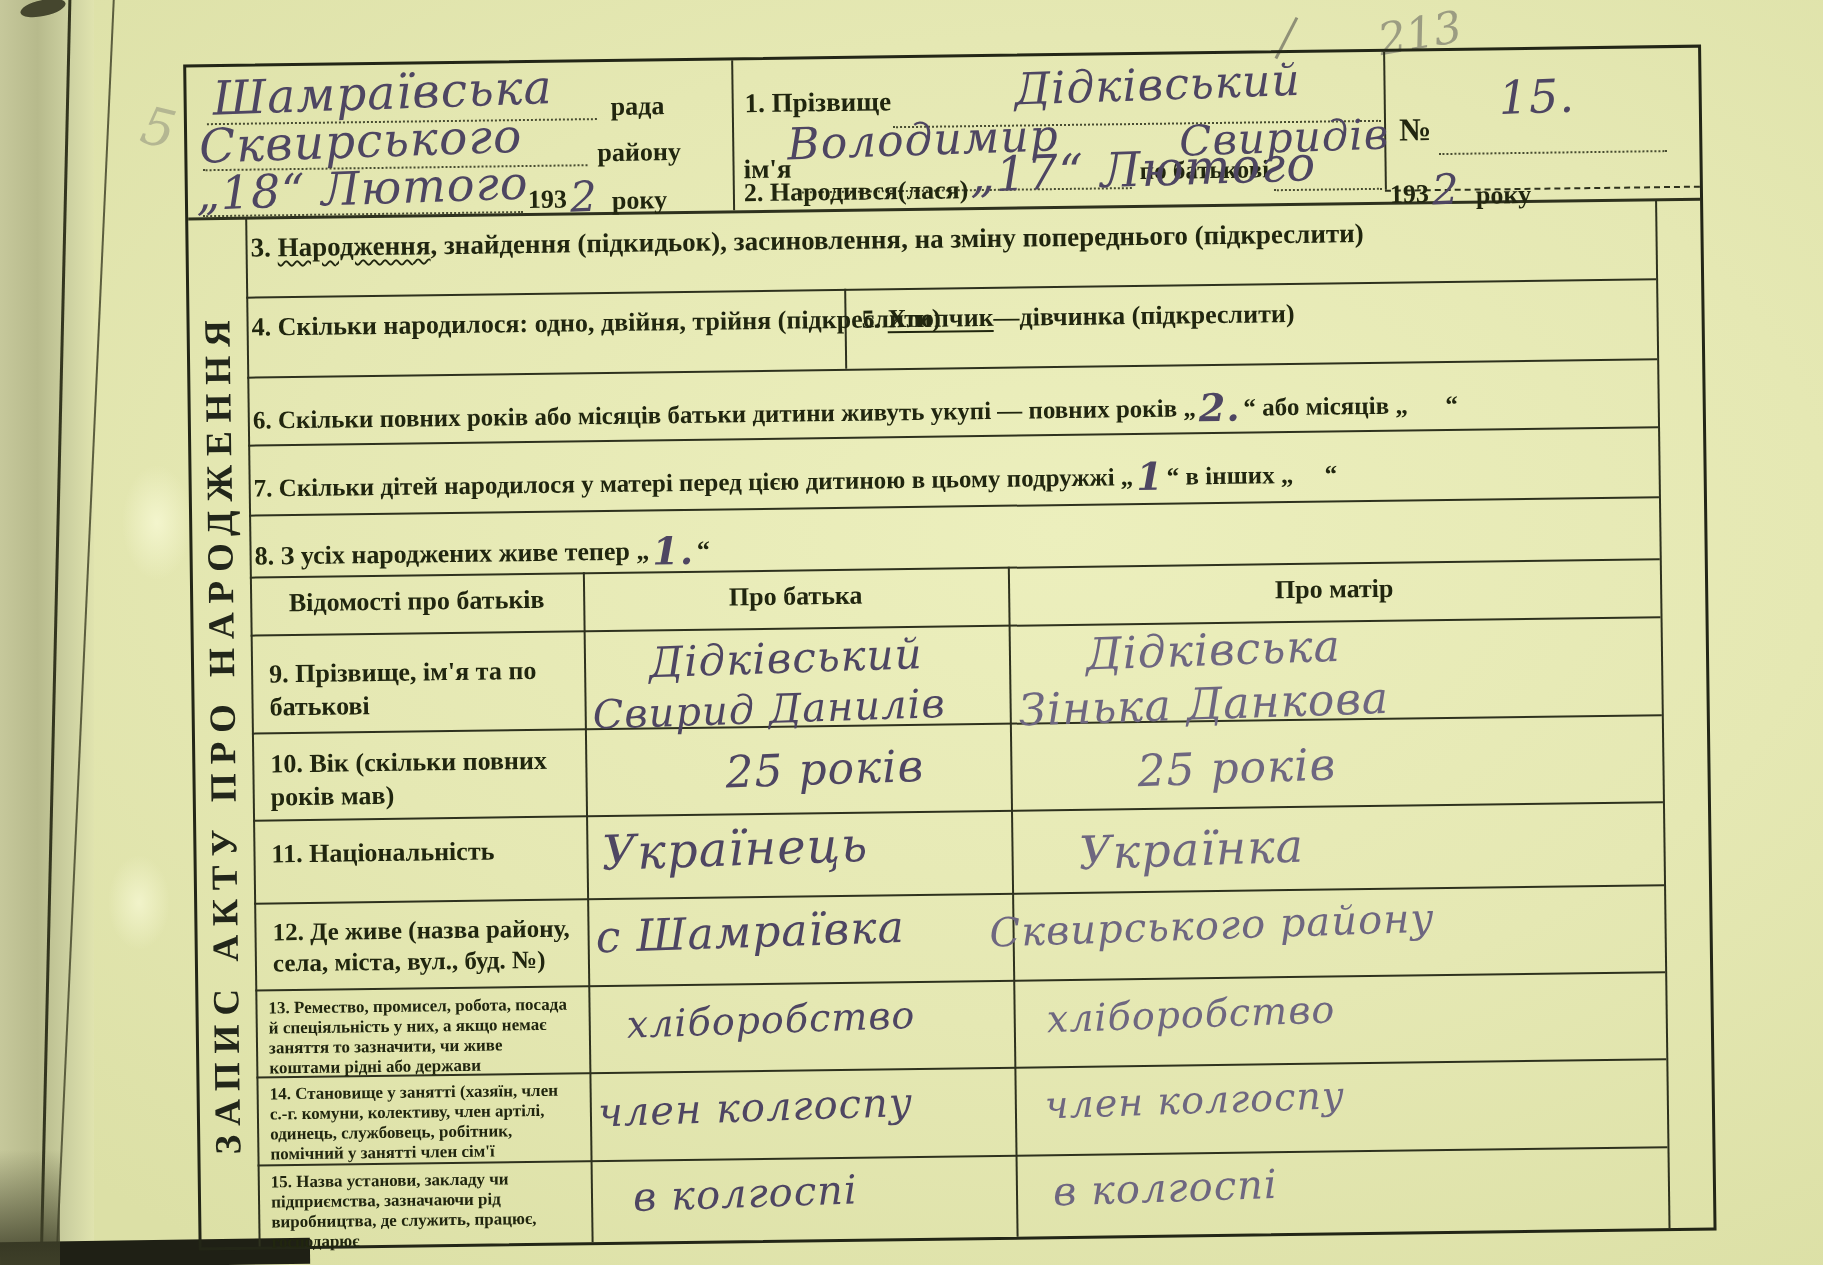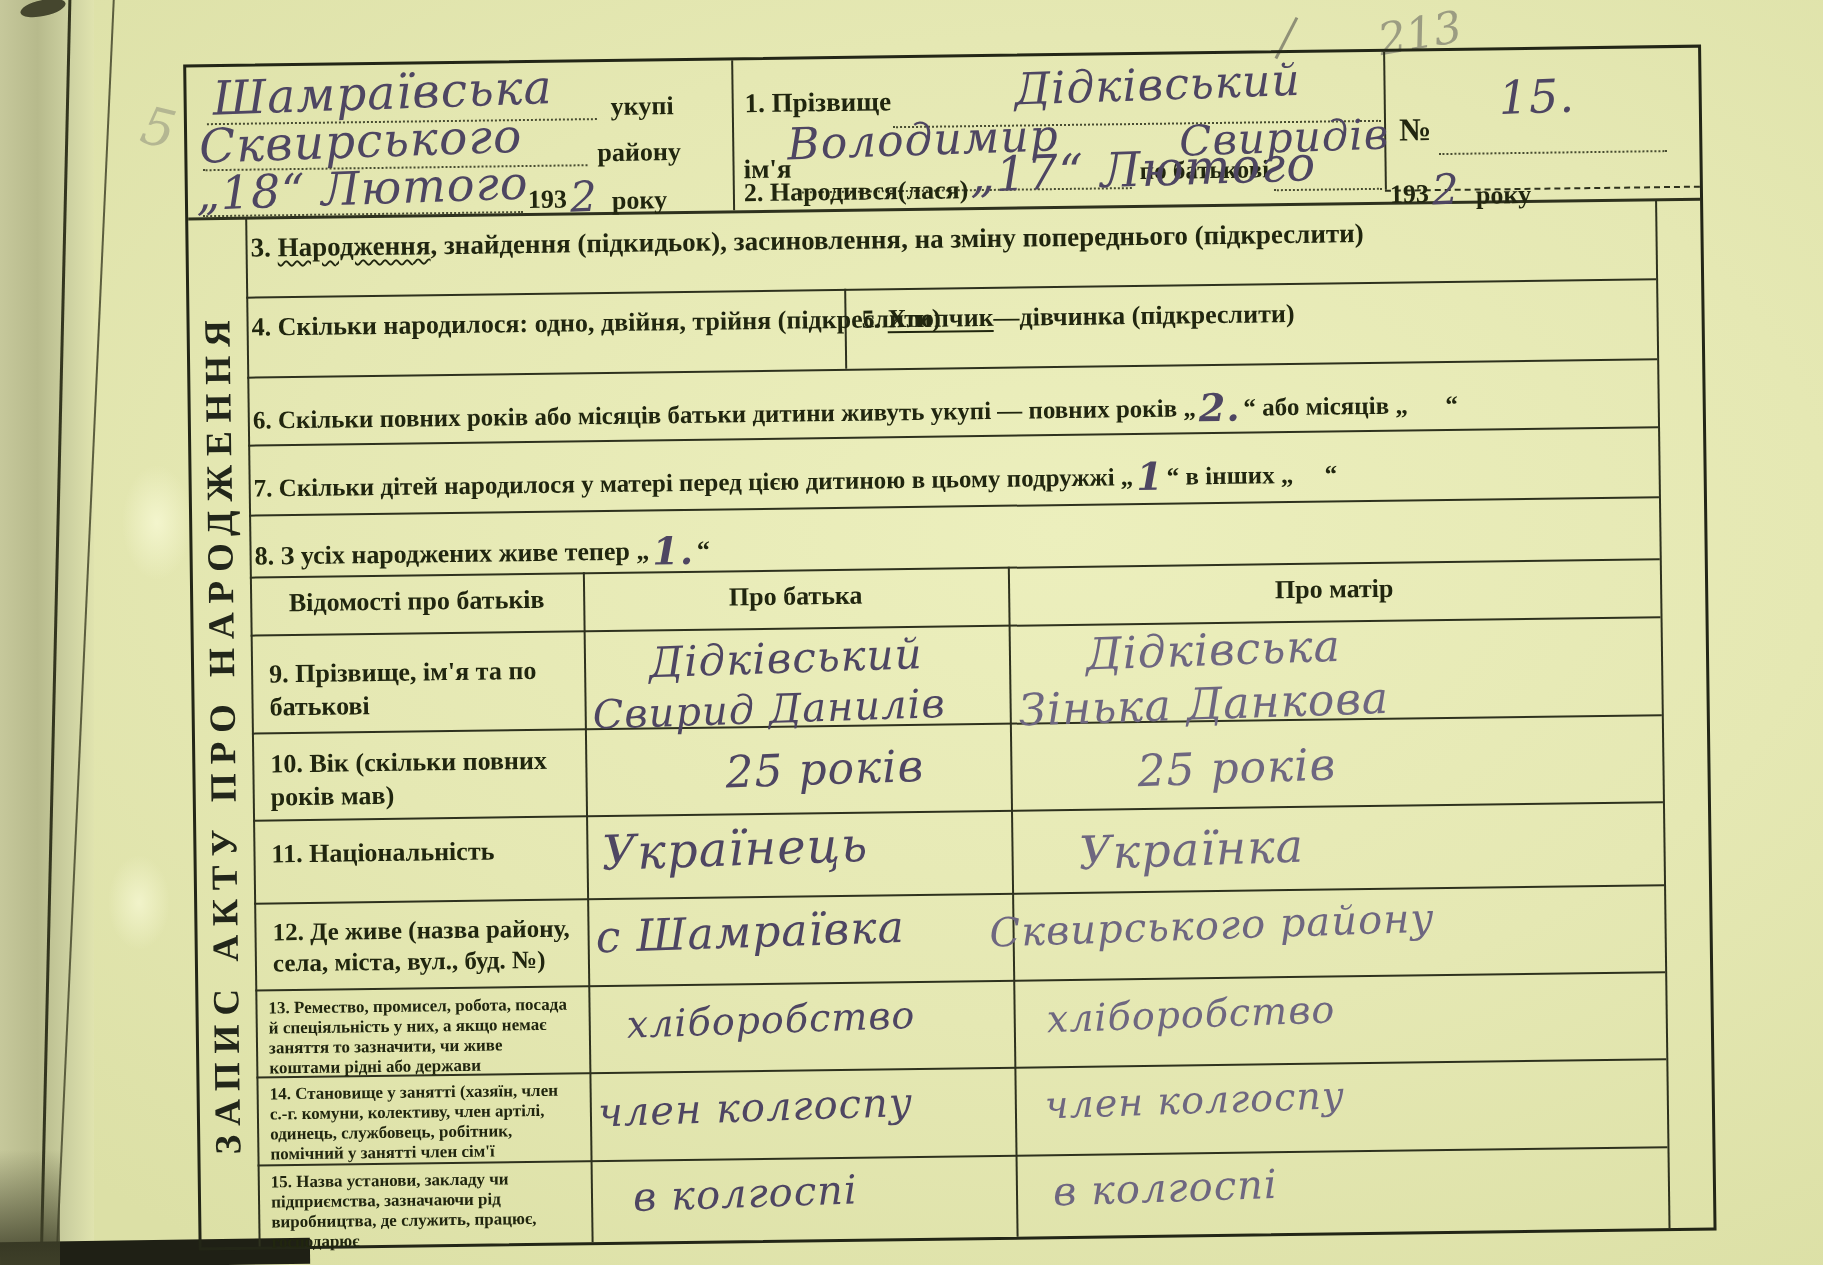--- a/index.html
+++ b/index.html
@@ -87,21 +87,21 @@
       <div class="vl" style="left:815px;top:510px;height:670px;"></div>
       <div class="vl" style="left:1197px;top:0;height:138px;"></div>
       <div style="position:absolute;left:1197px;top:138px;width:315px;border-top:2px dashed #2e311e;"></div>
 
       <div class="vtitlebox">
         <span class="vtitle">ЗАПИС АКТУ ПРО НАРОДЖЕННЯ</span>
       </div>
 
       <div class="hw" style="left:26px;top:0px;font-size:47px;">Шамраївська</div>
       <div class="dotted" style="left:20px;top:56px;width:390px;"></div>
-      <div class="print" style="left:424px;top:30px;font-size:26px;">укупі</div>
+      <div class="print" style="left:424px;top:30px;font-size:26px;">рада</div>
 
       <div class="hw" style="left:12px;top:48px;font-size:47px;">Сквирського</div>
       <div class="dotted" style="left:15px;top:102px;width:385px;"></div>
       <div class="print" style="left:410px;top:76px;font-size:26px;">району</div>
 
       <div class="hw" style="left:8px;top:96px;font-size:46px;">„18“ Лютого</div>
       <div class="dotted" style="left:15px;top:148px;width:320px;"></div>
       <div class="print" style="left:340px;top:122px;font-size:26px;">193</div>
       <div class="hw" style="left:382px;top:110px;font-size:42px;">2</div>
       <div class="print" style="left:424px;top:124px;font-size:26px;">року</div>

